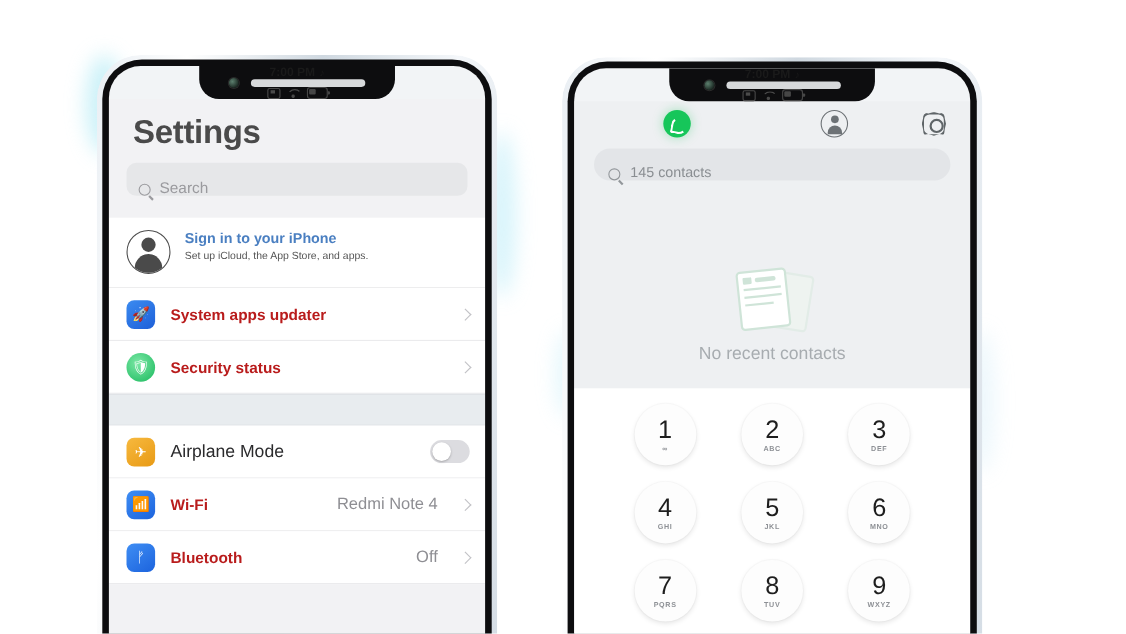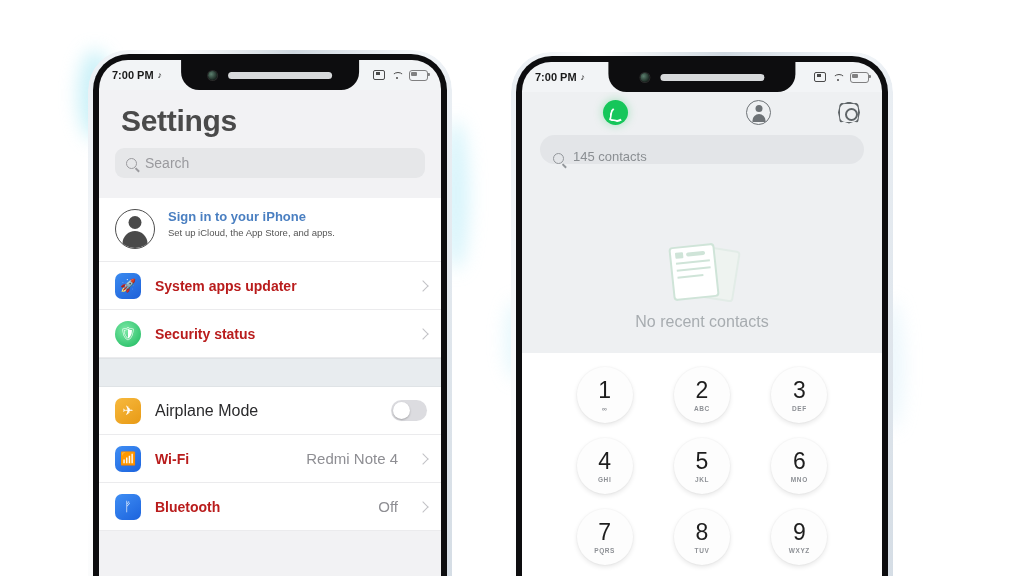--- a/index.html
+++ b/index.html
@@ -41,21 +41,21 @@
   }
   .notch .cam{width:9px;height:9px;border-radius:50%;
     background:radial-gradient(circle at 35% 35%,#5c7f6e,#1c2a24 70%);
     box-shadow:0 0 0 1px #2a2a2a;}
   .notch .speaker{width:104px;height:7px;border-radius:4px;background:#d7d9db;}
 
   
   .statusbar{
     position:relative;height:30px;display:flex;align-items:center;
     justify-content:space-between;padding:0 13px;font-size:11px;font-weight:bold;
-    color:#1a1a1a;z-index:10;
+    color:#1a1a1a;z-index:10;flex-direction:column;
   }
   .sb-left{display:flex;align-items:center;gap:4px;}
   .sb-right{display:flex;align-items:center;gap:6px;}
   .tiny-ico{display:inline-block;}
   .ico-cap{width:10px;height:8px;border:1.3px solid #4a4a4a;border-radius:2px;position:relative;}
   .ico-cap:after{content:"";position:absolute;left:2px;top:1.4px;width:4px;height:3px;background:#4a4a4a;}
   .ico-wifi{width:12px;height:9px;position:relative;}
   .ico-wifi:before{content:"";position:absolute;left:0;top:1px;width:12px;height:12px;
     border:1.6px solid #4a4a4a;border-radius:50%;clip-path:polygon(0 0,100% 0,50% 46%);}
   .ico-wifi:after{content:"";position:absolute;left:4.6px;top:6px;width:2.6px;height:2.6px;
@@ -63,21 +63,21 @@
   .ico-batt{width:17px;height:9px;border:1.3px solid #5a5a5a;border-radius:3px;position:relative;opacity:.75;}
   .ico-batt:after{content:"";position:absolute;right:-3px;top:2.5px;width:2px;height:3px;background:#5a5a5a;border-radius:0 1px 1px 0;}
   .ico-batt i{position:absolute;left:1.2px;top:1.2px;height:4.4px;width:6px;background:#5a5a5a;border-radius:1px;}
   .sb-mute{font-size:9px;color:#1a1a1a;}
 
   
   .ios-body{position:absolute;left:0;right:0;top:30px;bottom:0;background:#f2f2f4;overflow:hidden;}
   .ios-title{font-size:30px;font-weight:600;color:#4a4a4a;padding:14px 0 8px 22px;letter-spacing:-.3px;}
   .ios-search{
     margin:2px 16px 0 16px;height:30px;border-radius:9px;background:#e6e7e9;
-    display:flex;align-items:center;gap:8px;padding:0 11px;
+    display:flex;align-items:flex-end;gap:8px;padding:0 11px;
   }
   .ios-search .mag{width:9px;height:9px;border:1.5px solid #9a9a9e;border-radius:50%;position:relative;flex:none;}
   .ios-search .mag:after{content:"";position:absolute;right:-4px;bottom:-3px;width:5px;height:1.5px;background:#9a9a9e;transform:rotate(45deg);}
   .ios-search span{font-size:14px;color:#9a9a9e;}
   .ios-gap{height:20px;}
   .ios-group{background:#ffffff;}
   .sep-band{height:27px;background:#e8ecef;border-top:1px solid #dfe3e6;border-bottom:1px solid #dfe3e6;}
 
   .acct-row{display:flex;gap:13px;padding:11px 14px 12px 16px;background:#fff;border-bottom:1px solid #ebebed;}
   .acct-av{width:38px;height:38px;border-radius:50%;border:1.6px solid #4e4e4e;position:relative;flex:none;overflow:hidden;background:#fff;}

